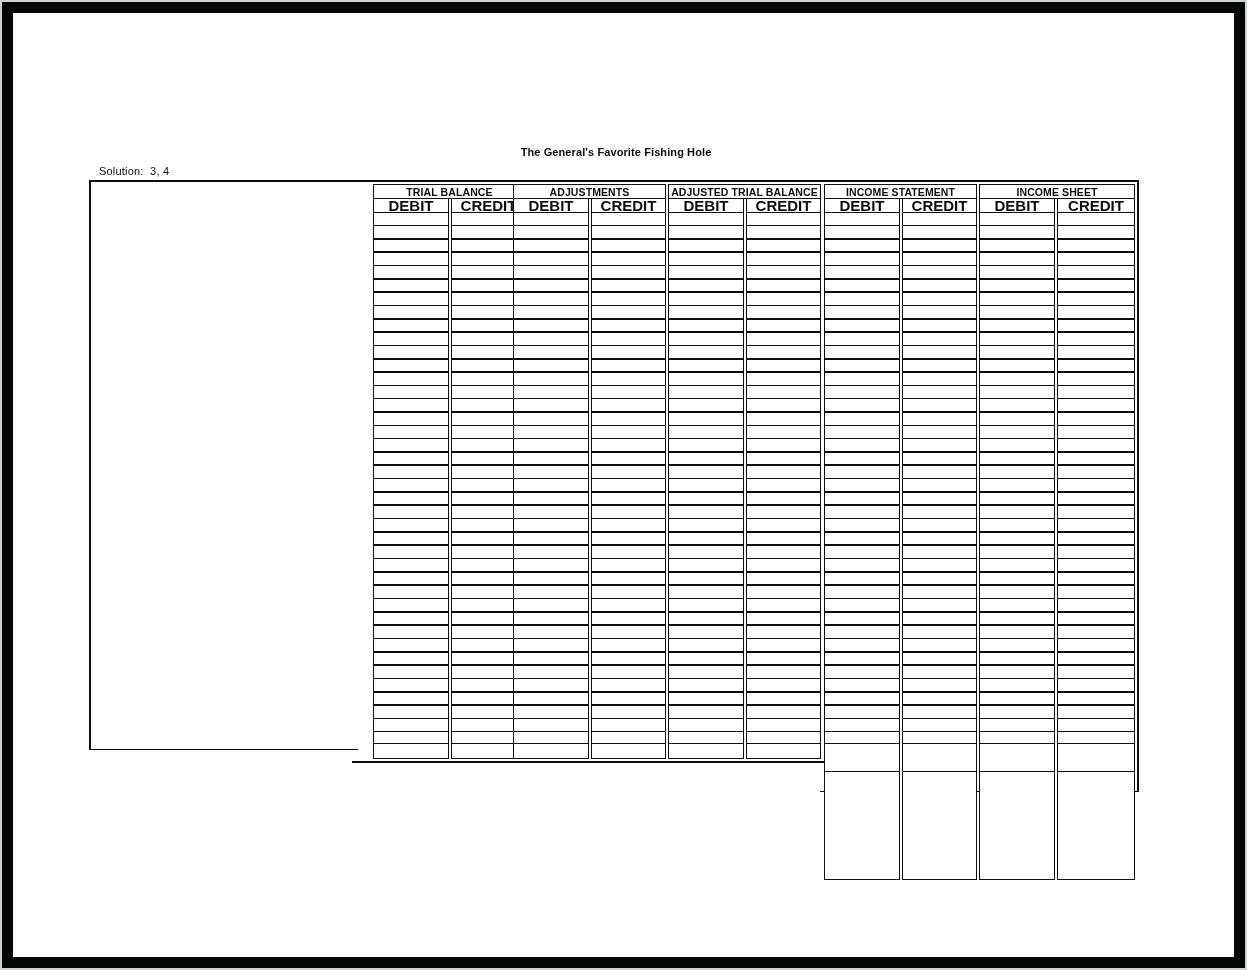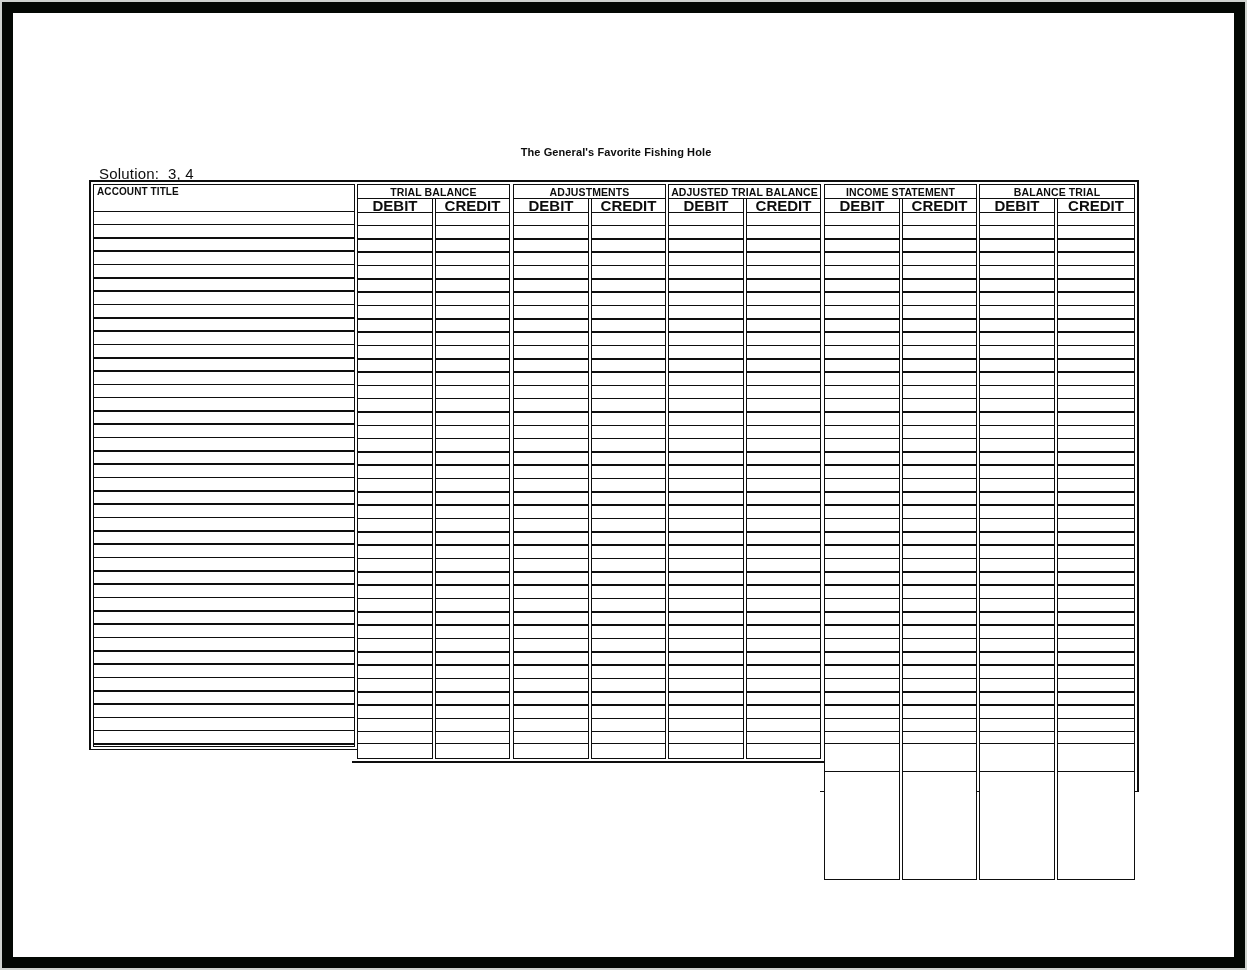--- a/index.html
+++ b/index.html
@@ -21,21 +21,21 @@
   }
   
   .title-block{
     position:absolute;left:316px;top:122px;width:600px;
     text-align:center;font-weight:bold;font-size:11px;line-height:14.5px;
     letter-spacing:0.1px;
     margin-top:23px;
   }
   .solution-note{
     position:absolute;left:99px;top:165px;
-    font-size:15px;letter-spacing:0.2px;white-space:pre;
+    font-size:11px;letter-spacing:0.2px;white-space:pre;
   }
   
   .ws{
     position:absolute;left:93px;top:184px;width:1042px;height:620px;
   }
   .ws *{box-sizing:border-box;}
   
   .ol{position:absolute;background:var(--line);}
   .ol-top{left:-4px;top:-4px;width:1050px;height:1.6px;}
   .ol-left{left:-4px;top:-4px;width:1.6px;height:570px;}
@@ -55,21 +55,21 @@
     letter-spacing:0.1px;
   }
   .rule-rows{
     background-image:repeating-linear-gradient(to bottom,
       transparent 0, transparent 11.7px,
       var(--line) 11.7px, var(--line) 13.32px);
   }
   .at-body{flex:1;}
   
   .cgroup{position:absolute;top:0;width:153px;background:var(--paper);}
-  .g0{left:264px;} .g1{left:420px;text-decoration:underline;} .g2{left:575px;} .g3{left:731px;} .g4{left:886px;width:156px;}
+  .g0{left:280px;} .g1{left:420px;text-decoration:underline;} .g2{left:575px;} .g3{left:731px;} .g4{left:886px;width:156px;}
   .mid-group{height:575px;}
   .stmt-group{height:696px;}
   .group-label-cell{
     position:absolute;left:0;right:0;top:0;height:15px;
     border:1.6px solid var(--line);
     display:flex;align-items:center;justify-content:center;
     font-size:10.5px;font-weight:bold;white-space:nowrap;overflow:hidden;
     letter-spacing:0.1px;
   }
   .col-strip{
@@ -104,24 +104,20 @@
 
 <div class="ws">
 
   <div class="ol ol-top"></div>
   <div class="ol ol-left"></div>
   <div class="ol ol-right"></div>
   <div class="ol ol-at-bottom"></div>
   <div class="ol ol-mid-bottom"></div>
   <div class="ol ol-stmt-bottom"></div>
 
-  <div class="at-col">
-    <div class="at-header">ACCOUNT TITLE</div>
-    <div class="at-body rule-rows"></div>
-  </div>
 
   <div class="cgroup mid-group g0">
     <div class="group-label-cell">TRIAL BALANCE</div>
     <div class="col-strip strip-debit">
       <div class="sub-label">DEBIT</div>
       <div class="body-rows rule-rows"></div>
       <div class="tail-row"></div>
     </div>
     <div class="col-strip strip-credit">
       <div class="sub-label">CREDIT</div>
@@ -168,21 +164,21 @@
     </div>
     <div class="col-strip strip-credit">
       <div class="sub-label">CREDIT</div>
       <div class="body-rows rule-rows"></div>
       <div class="tall-row"></div>
       <div class="final-row"></div>
     </div>
   </div>
 
   <div class="cgroup stmt-group g4">
-    <div class="group-label-cell">BALANCE TRIAL</div>
+    <div class="group-label-cell">INCOME SHEET</div>
     <div class="col-strip strip-debit">
       <div class="sub-label">DEBIT</div>
       <div class="body-rows rule-rows"></div>
       <div class="tall-row"></div>
       <div class="final-row"></div>
     </div>
     <div class="col-strip strip-credit">
       <div class="sub-label">CREDIT</div>
       <div class="body-rows rule-rows"></div>
       <div class="tall-row"></div>

